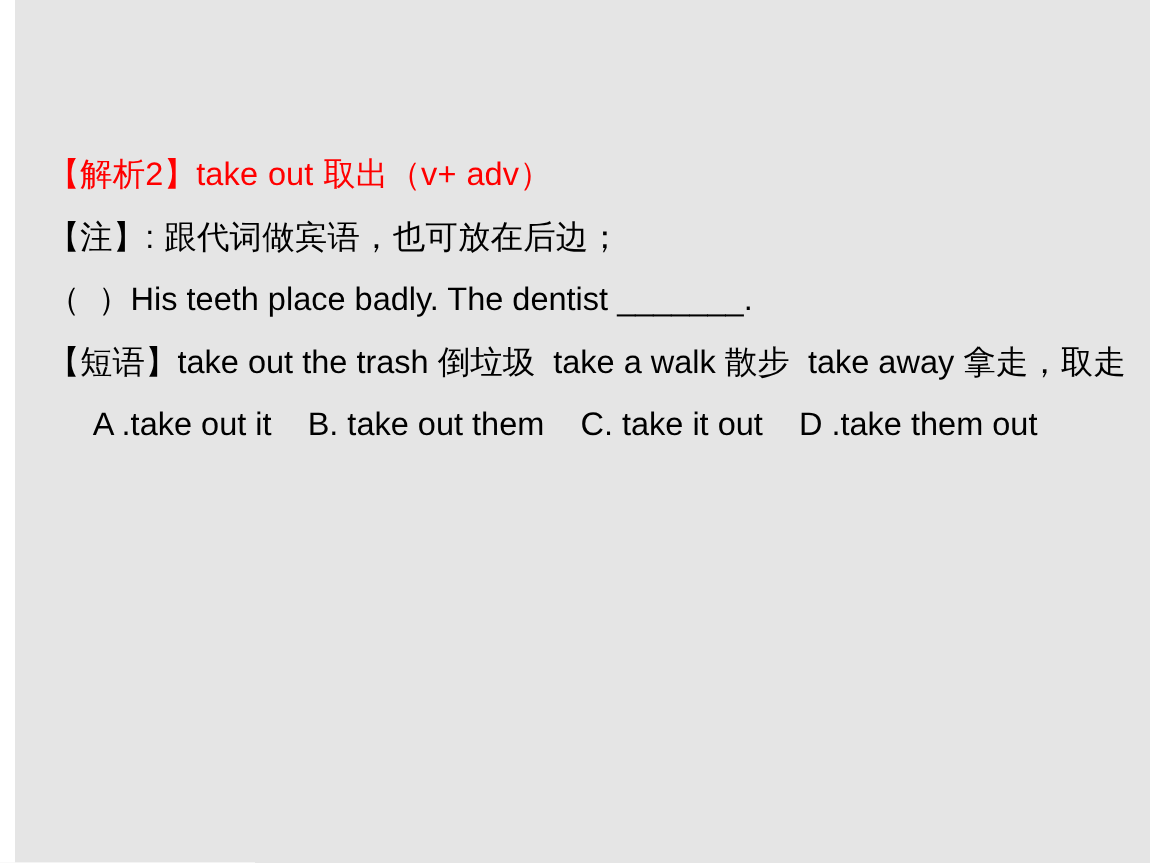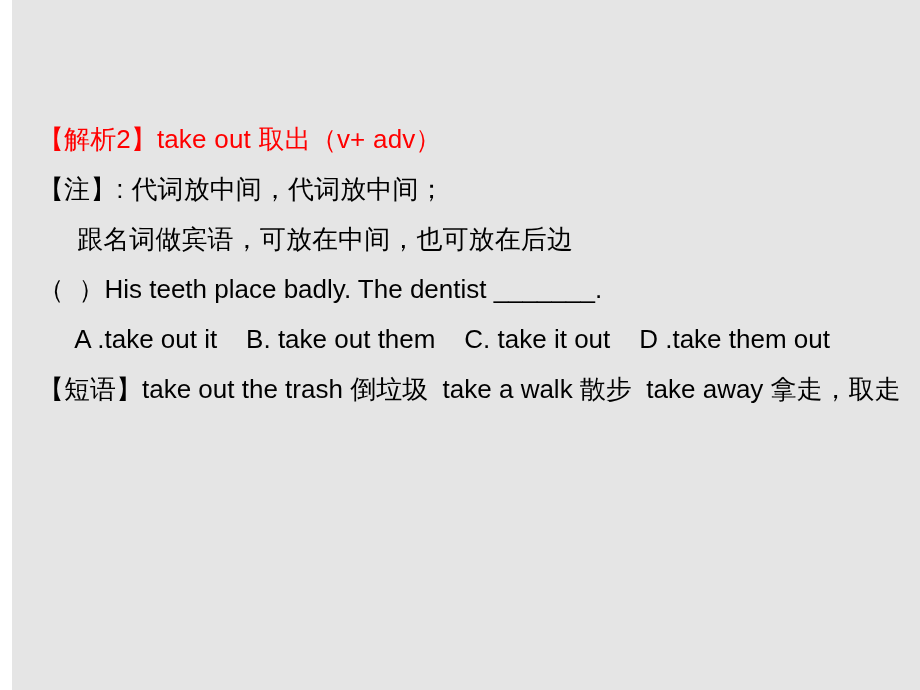--- a/index.html
+++ b/index.html
@@ -61,26 +61,25 @@
 </style>
 </head>
 <body>
 
 <div id="slide">
 
   <div class="body-block">
 
     <div class="line red">【解析2】take out 取出（v+ adv）</div>
 
-    <div class="line">【注】: 代词放中间，代词放中间；</div>
+    <div class="line">【注】: 跟代词做宾语，也可放在后边；</div>
 
-    <div class="line">     跟名词做宾语，可放在中间，也可放在后边</div>
 
     <div class="para"><span>（  ）His teeth place badly. The dentist </span><span class="blank">_______</span><span>.</span></div>
 
+    <div class="para">【短语】take out the trash 倒垃圾  take a walk 散步  take away 拿走，取走</div>
+
     <div class="para">     A .take out it    B. take out them    C. take it out    D .take them out</div>
-
-    <div class="para">【短语】take out the trash 倒垃圾  take a walk 散步  take away 拿走，取走</div>
 
 
   </div>
 
 </div>
 
 </body></html>

